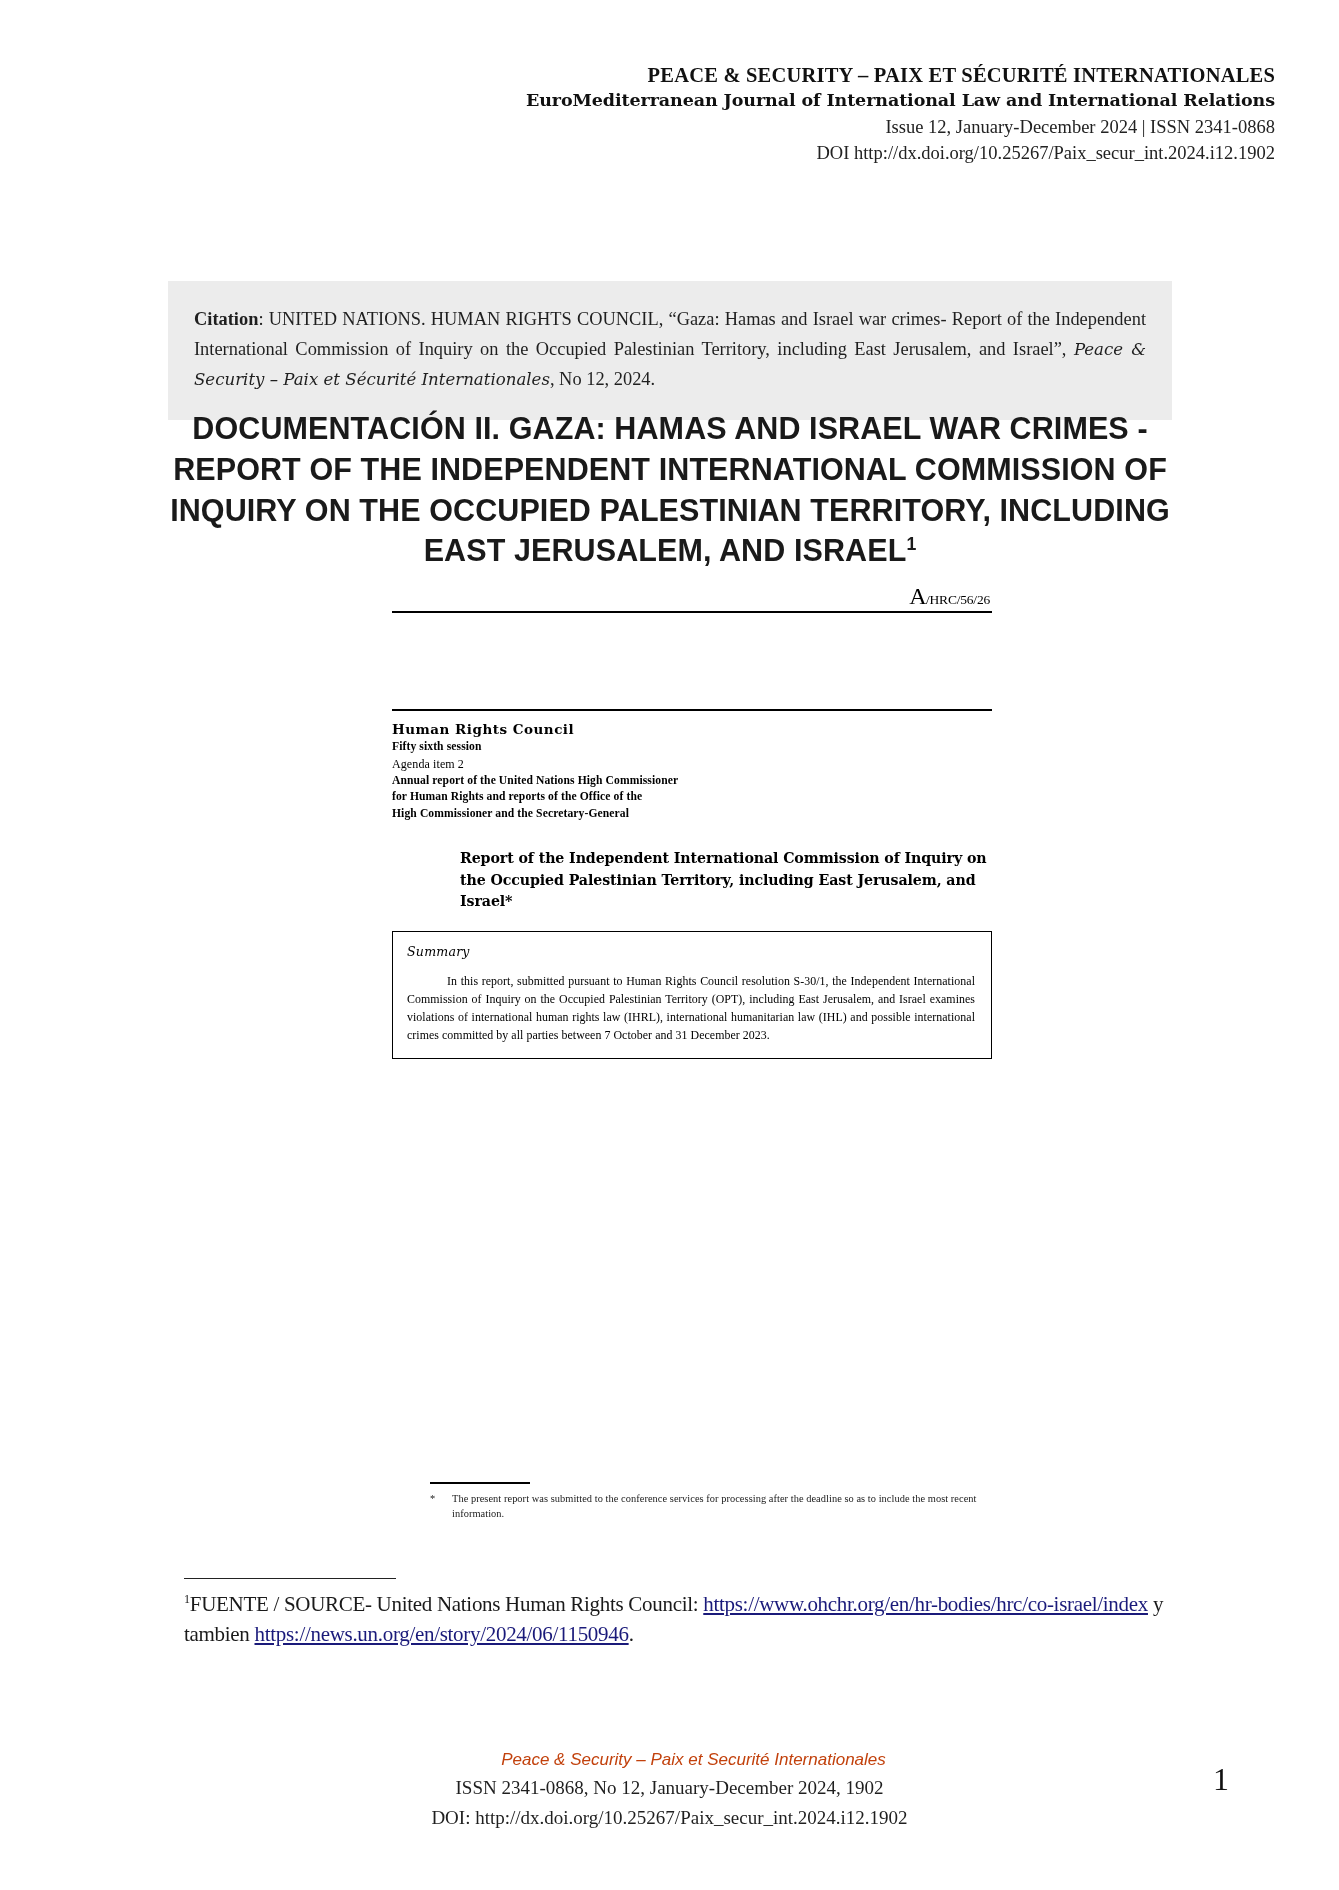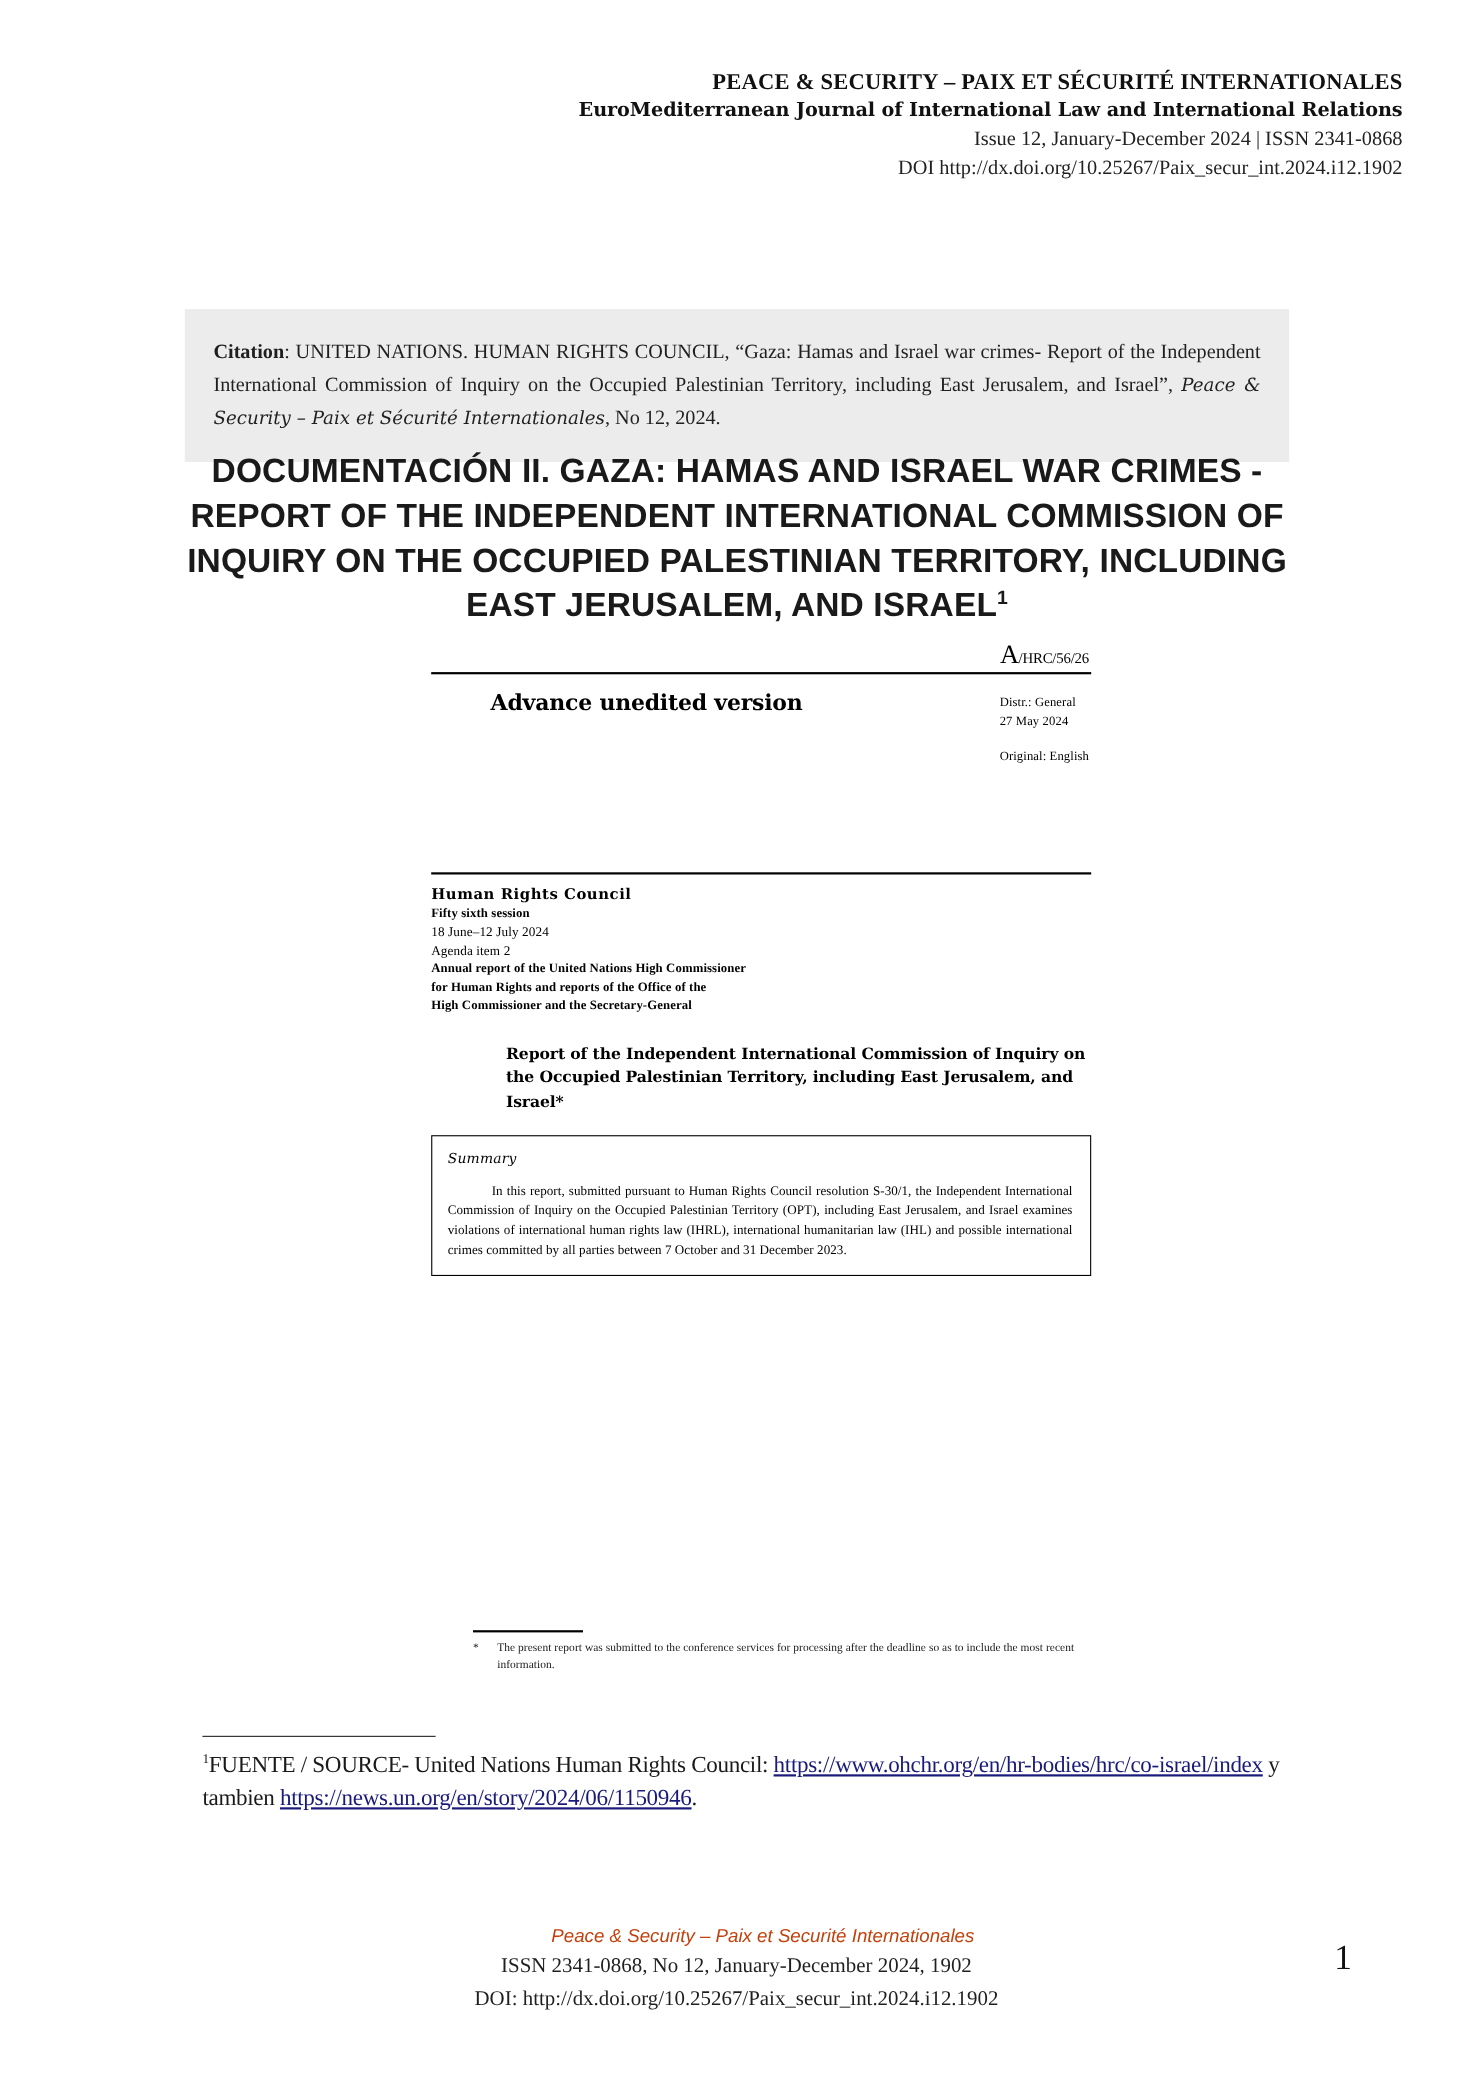--- a/index.html
+++ b/index.html
@@ -307,36 +307,26 @@
   <h1 class="doc-title"><span>DOCUMENTACIÓN II. GAZA: HAMAS AND ISRAEL WAR CRIMES - REPORT OF THE INDEPENDENT INTERNATIONAL COMMISSION OF INQUIRY ON THE OCCUPIED PALESTINIAN TERRITORY, INCLUDING EAST JERUSALEM, AND ISRAEL</span><sup>1</sup></h1>
 
   <div class="un-doc">
 
     <div class="un-symbol-row">
       <div class="un-symbol"><span class="big-a">A</span><span class="rest">/HRC/56/26</span></div>
     </div>
 
     <div class="un-rule-top"></div>
 
-    <div class="un-headrow">
-      <div class="un-advance">Advance unedited version</div>
-      <div class="un-distr">
-        <div>Distr.: General</div>
-        <div>27 May 2024</div>
-        <span class="gap"></span>
-        <div>Original: English</div>
-      </div>
-    </div>
 
     <div class="un-rule-mid"></div>
 
     <div class="un-session">
       <div class="s-council">Human Rights Council</div>
       <div class="s-bold">Fifty sixth session</div>
-      <div class="s-reg">18 June–12 July 2024</div>
       <div class="s-reg">Agenda item 2</div>
       <div class="s-bold">Annual report of the United Nations High Commissioner</div>
       <div class="s-bold">for Human Rights and reports of the Office of the</div>
       <div class="s-bold">High Commissioner and the Secretary-General</div>
     </div>
 
     <div class="un-report-title">Report of the Independent International Commission of Inquiry on the Occupied Palestinian Territory, including East Jerusalem, and Israel*</div>
 
     <div class="un-summary">
       <div class="sum-label">Summary</div>

